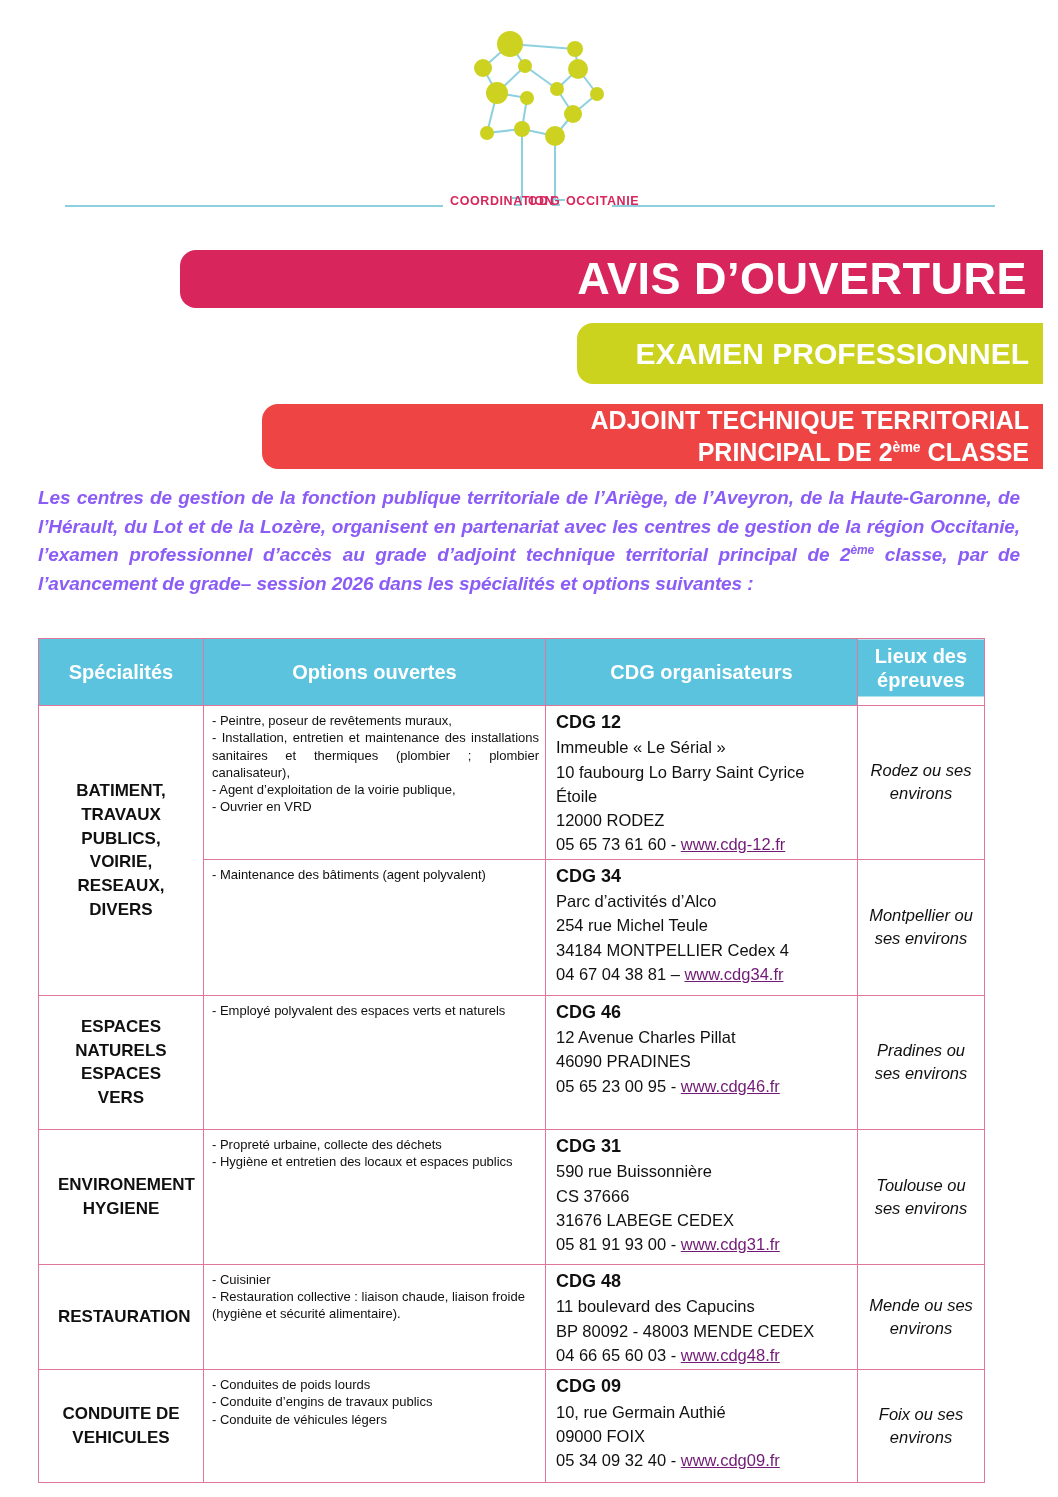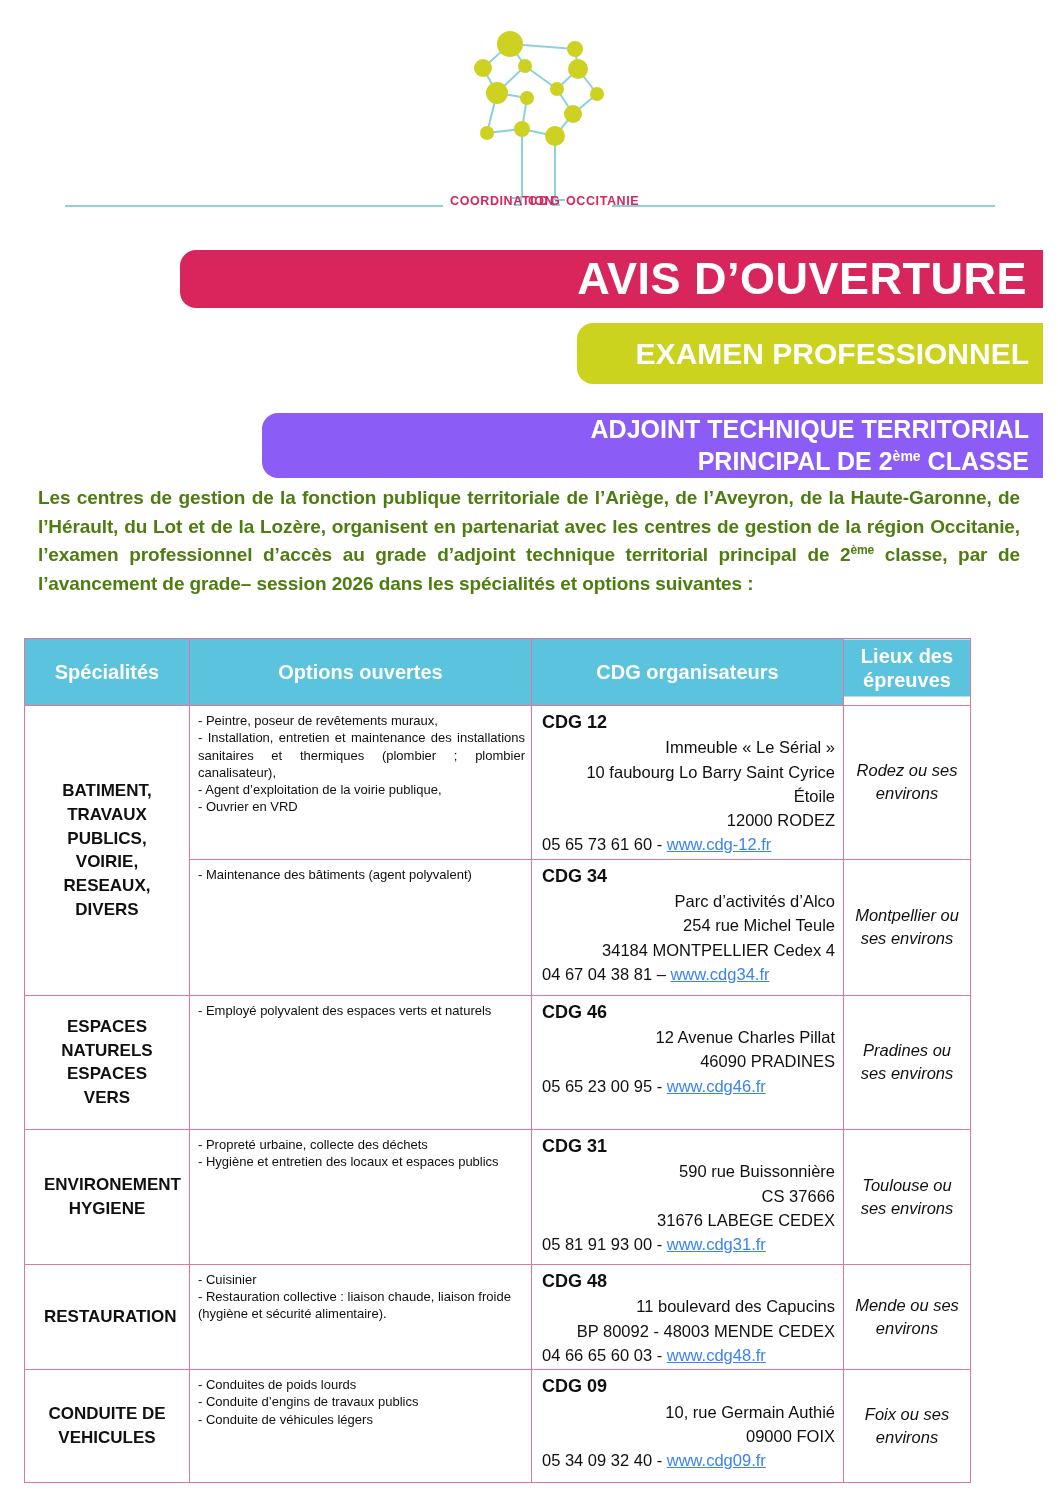--- a/index.html
+++ b/index.html
@@ -34,37 +34,37 @@
     left: 180px; top: 250px; width: 863px; height: 58px;
     background: #d8265c; border-radius: 16px 0 0 16px;
     font-size: 45px; letter-spacing: .5px; padding-right: 16px;
   }
   .banner-yellow {
     left: 577px; top: 323px; width: 466px; height: 61px;
     background: #ccd31f; border-radius: 16px 0 0 16px;
     font-size: 30px; padding-right: 14px;
   }
   .banner-blue {
-    left: 262px; top: 413px; width: 781px; height: 65px;
-    background: #8b5cf6; border-radius: 16px 0 0 16px;
+    left: 262px; top: 404px; width: 781px; height: 65px;
+    background: #ef4444; border-radius: 16px 0 0 16px;
     font-size: 25px; line-height: 1.26; text-align: right; padding-right: 14px;
   }
   .banner-blue sup { font-size: 14px; }
 
   
   .intro {
     position: absolute; left: 38px; top: 484px; width: 982px;
-    color: #4d7c0f; font-weight: bold; font-size: 19px; line-height: 1.5;
-    text-align: justify; letter-spacing: -0.1px;
+    color: #8b5cf6; font-weight: bold; font-size: 19px; line-height: 1.5;
+    text-align: justify; letter-spacing: -0.1px; font-style: italic;
   }
   .intro sup { font-size: 12px; }
 
   
   table.spec {
-    position: absolute; left: 24px; top: 638px;
+    position: absolute; left: 38px; top: 638px;
     width: 946px; border-collapse: collapse; table-layout: fixed;
     font-size: 16px; color: #101010;
   }
   table.spec th, table.spec td { border: 1px solid #e0769a; }
   th.hd {
     background: #5bc3de; color: #fff; font-size: 20px; font-weight: bold;
     text-align: center; vertical-align: middle; line-height: 1.2;
   }
   th.hd-lieux {
     background: linear-gradient(to bottom, #5bc3de calc(100% - 9px), #ffffff calc(100% - 9px));
@@ -74,22 +74,22 @@
     font-weight: bold; font-size: 17px; text-align: center; vertical-align: middle;
     white-space: pre-line; line-height: 1.4; padding: 19px;
   }
   td.options {
     vertical-align: top; padding: 6px 6px 4px 8px;
     white-space: pre-line; line-height: 1.33; font-size: 13px;
   }
   td.options.justify { text-align: justify; }
   td.cdg { vertical-align: top; padding: 3px 8px 2px 10px; line-height: 1.47; font-size: 16.5px; }
   .cdg-name { font-weight: bold; font-size: 18px; }
-  .cdg-address { white-space: pre-line; text-align: right; }
-  .cdg-link { color: #3b82f6; text-decoration: underline; cursor: pointer; }
+  .cdg-address { white-space: pre-line; }
+  .cdg-link { color: #701a75; text-decoration: underline; cursor: pointer; }
   td.location { text-align: center; vertical-align: middle; font-size: 16.5px; line-height: 1.4; padding: 2px 4px; font-style: italic; }
 
   tr.hrow { height: 67px; }
   tr.r1a { height: 147px; }
   tr.r1b { height: 136px; margin-top: 16px; }
   tr.r2  { height: 108px; }
   tr.r3  { height: 135px; }
   tr.r4  { height: 102px; }
   tr.r5  { height: 113px; }
 </style>

